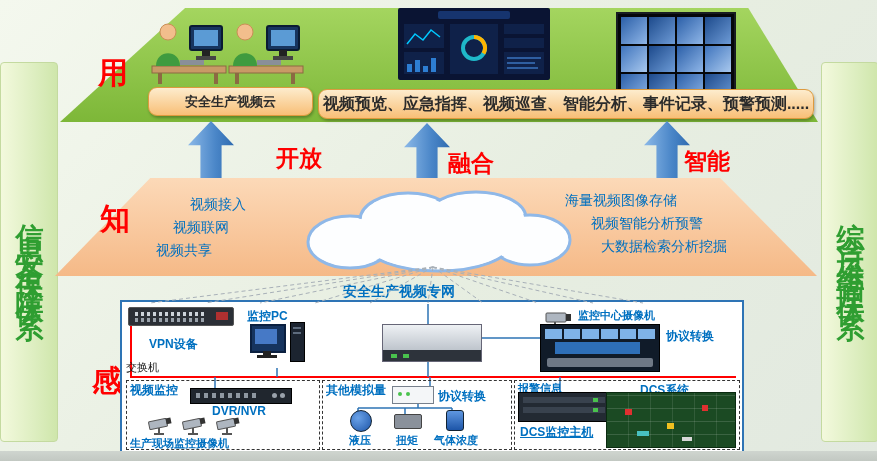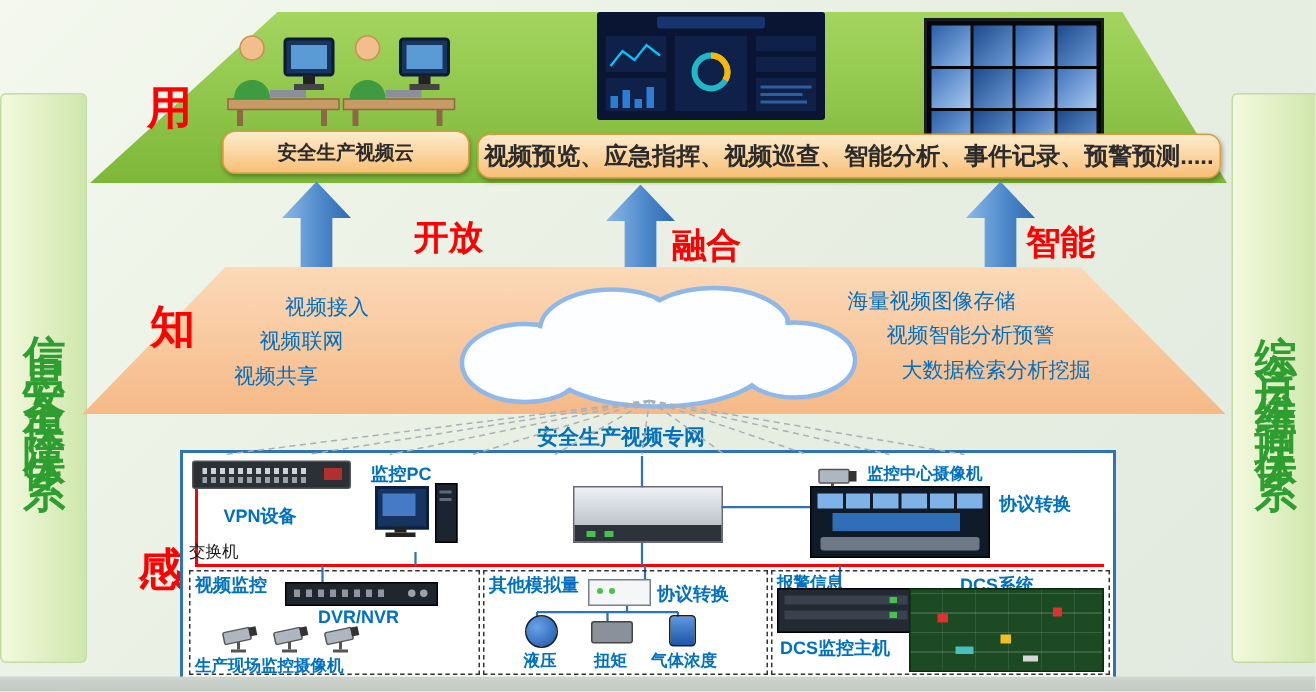--- a/index.html
+++ b/index.html
@@ -219,21 +219,21 @@
     </svg>
   </div>
 
   <div class="abs f14" style="left:190px;top:196px;color:#0070C0;">视频接入</div>
   <div class="abs f14" style="left:173px;top:219px;color:#0070C0;">视频联网</div>
   <div class="abs f14" style="left:156px;top:242px;color:#0070C0;">视频共享</div>
   <div class="abs f14" style="left:565px;top:192px;color:#0070C0;">海量视频图像存储</div>
   <div class="abs f14" style="left:591px;top:215px;color:#0070C0;">视频智能分析预警</div>
   <div class="abs f14" style="left:601px;top:238px;color:#0070C0;">大数据检索分析挖掘</div>
 
-  <div class="net-label" style="left:358px;top:283px;">安全生产视频专网</div>
+  <div class="net-label" style="left:343px;top:283px;">安全生产视频专网</div>
 
   <div class="layer-label" style="left:92px;top:366px;">感</div>
   <div class="sense-box"></div>
 
   <svg class="abs" style="left:0;top:0;pointer-events:none;" width="877" height="461">
     <g stroke="#a8b0b8" stroke-width="1" stroke-dasharray="4,3">
       <line x1="433" y1="267" x2="150" y2="303"></line>
         <line x1="433" y1="267" x2="205" y2="303"></line>
       <line x1="433" y1="267" x2="260" y2="303"></line>
         <line x1="433" y1="267" x2="315" y2="303"></line>
@@ -343,21 +343,21 @@
   <div class="dash-box" style="left:514px;top:380px;width:224px;height:68px;"></div>
   <div class="abs blue f11" style="left:518px;top:381px;">报警信息</div>
   <div class="host-img" style="left:518px;top:392px;width:90px;height:28px;">
     <div class="host-strip" style="top:4px;">
         <div class="host-led" style="top:1px;"></div>
       </div>
     <div class="host-strip" style="top:14px;">
         <div class="host-led" style="top:1px;"></div>
       </div>
   </div>
-  <div class="abs blue f12" style="left:520px;top:424px;">DCS监控主机</div>
+  <div class="abs blue f12" style="left:520px;top:424px;text-decoration:underline;">DCS监控主机</div>
   <div class="abs blue f12" style="left:640px;top:382px;">DCS系统</div>
   <div class="dcs-img" style="left:606px;top:392px;width:128px;height:54px;">
     <div class="dcs-el" style="left:18px;top:16px;width:7px;height:6px;background:#e03030;"></div>
     <div class="dcs-el" style="left:60px;top:30px;width:7px;height:6px;background:#f0c020;"></div>
     <div class="dcs-el" style="left:95px;top:12px;width:6px;height:6px;background:#e03030;"></div>
     <div class="dcs-el" style="left:30px;top:38px;width:12px;height:5px;background:#48c0c0;"></div>
     <div class="dcs-el" style="left:75px;top:44px;width:10px;height:4px;background:#d8d8d8;"></div>
   </div>
 
   <div class="bottom-band"></div>

